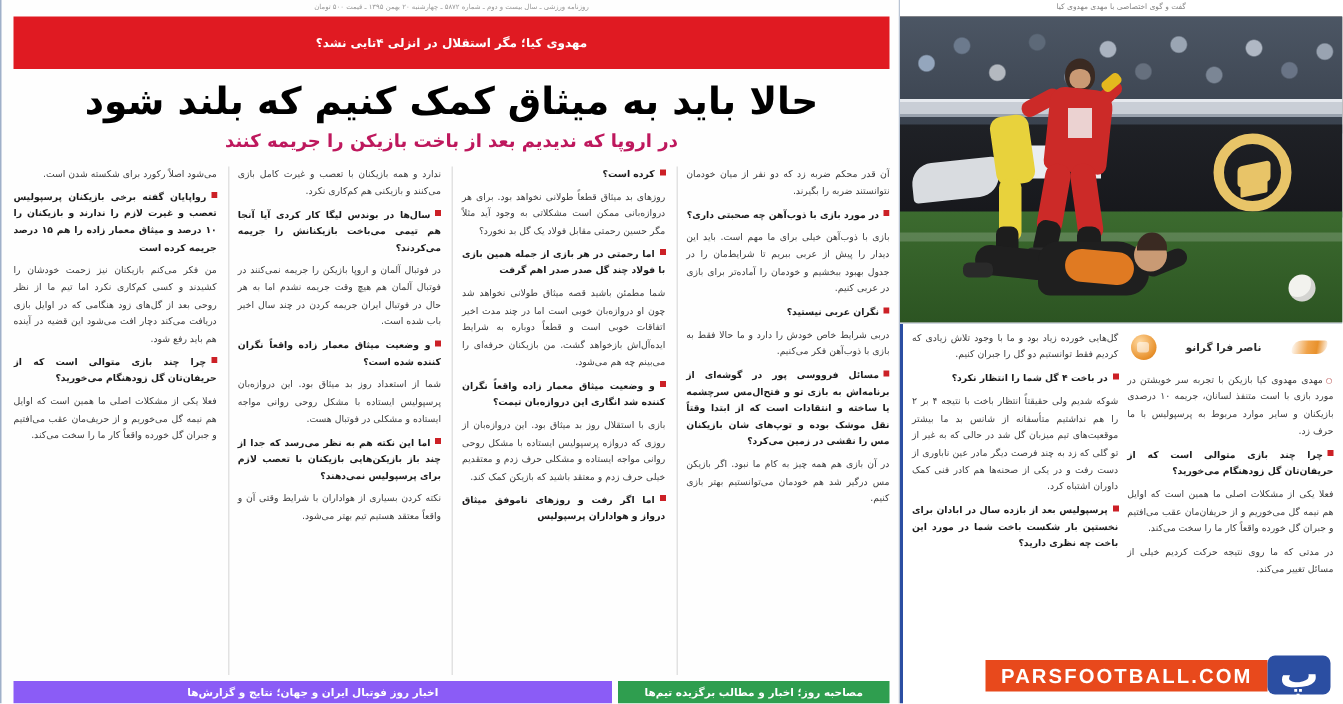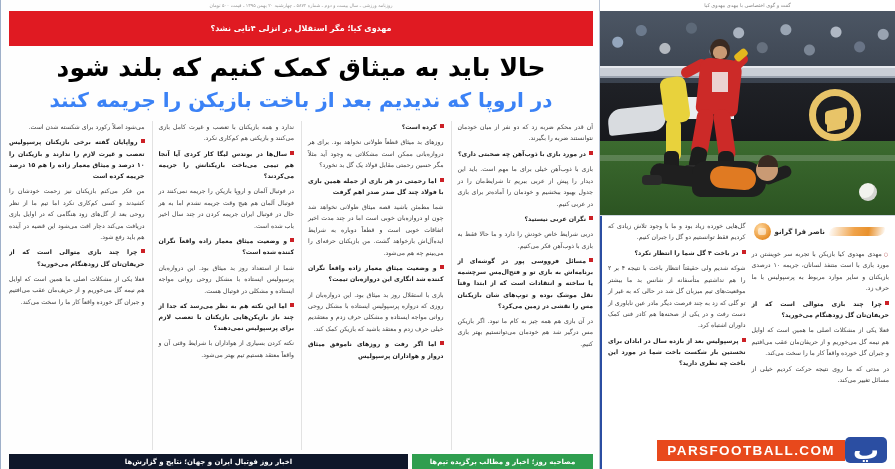--- a/index.html
+++ b/index.html
@@ -141,21 +141,21 @@
     position: relative;
     padding: 4px 6px 0 6px;
     display: flex;
     flex-direction: row-reverse;
     gap: 6px;
     border-left: 2px solid #2b4ea2;
   }
   .side-col { width: 50%; direction: rtl; }
 
   .author-head {
-    display: flex; flex-direction: row-reverse; align-items: center; gap: 4px;
+    display: flex; flex-direction: row-reverse; align-items: center; gap: 20px;
     padding: 3px 2px 5px 2px; margin-bottom: 3px;
   }
   .ball-icon {
     width: 17px; height: 17px; border-radius: 50%;
     background: radial-gradient(circle at 35% 30%, #ffd9a0, #e8912c 70%, #c96f15);
     position: relative; flex: none;
   }
   .ball-icon::after{
     content:""; position:absolute; left:4px; top:5px; width:8px; height:7px;
     background:#fff; opacity:.55; border-radius:2px;
@@ -201,21 +201,21 @@
     display: flex; align-items: center; justify-content: center;
     direction: rtl; letter-spacing: .2px;
   }
   .headline {
     text-align: center; direction: rtl; font-weight: bold;
     font-size: 25px; color: #000000; line-height: 1.28;
     padding: 6px 10px 0 10px; letter-spacing: -.3px;
   }
   .subheadline {
     text-align: center; direction: rtl; font-weight: bold;
-    font-size: 20px; color: #3b82f6; line-height: 1.3;
+    font-size: 12px; color: #be185d; line-height: 1.3;
     padding: 3px 14px 6px 14px;
   }
 
   .columns {
     flex: 1; display: flex; flex-direction: row-reverse;
     padding: 2px 6px 0 6px; gap: 7px; overflow: hidden;
   }
   .col {
     flex: 1; direction: rtl; overflow: hidden;
     border-left: 1px solid #e2e2e2;
@@ -226,21 +226,21 @@
   .bottom-bars {
     height: 19px; display: flex; flex-direction: row-reverse; gap: 4px;
     padding: 0 6px 0 6px; align-items: flex-end;
   }
   .bar-green {
     width: 31%; height: 15px; background: #2f9e4f; color: #fff;
     font-size: 7px; font-weight: bold; direction: rtl;
     display:flex; align-items:center; justify-content:center; overflow:hidden;
   }
   .bar-blue {
-    flex: 1; height: 15px; background: #0f172a; color: #fff;
+    flex: 1; height: 15px; background: #8b5cf6; color: #fff;
     font-size: 7px; font-weight: bold; direction: rtl;
     display:flex; align-items:center; justify-content:center; overflow:hidden;
   }
 
   
   .watermark {
     position: absolute; right: 8px; bottom: 6px;
     display: flex; flex-direction: row-reverse; align-items: stretch;
     z-index: 40;
   }

